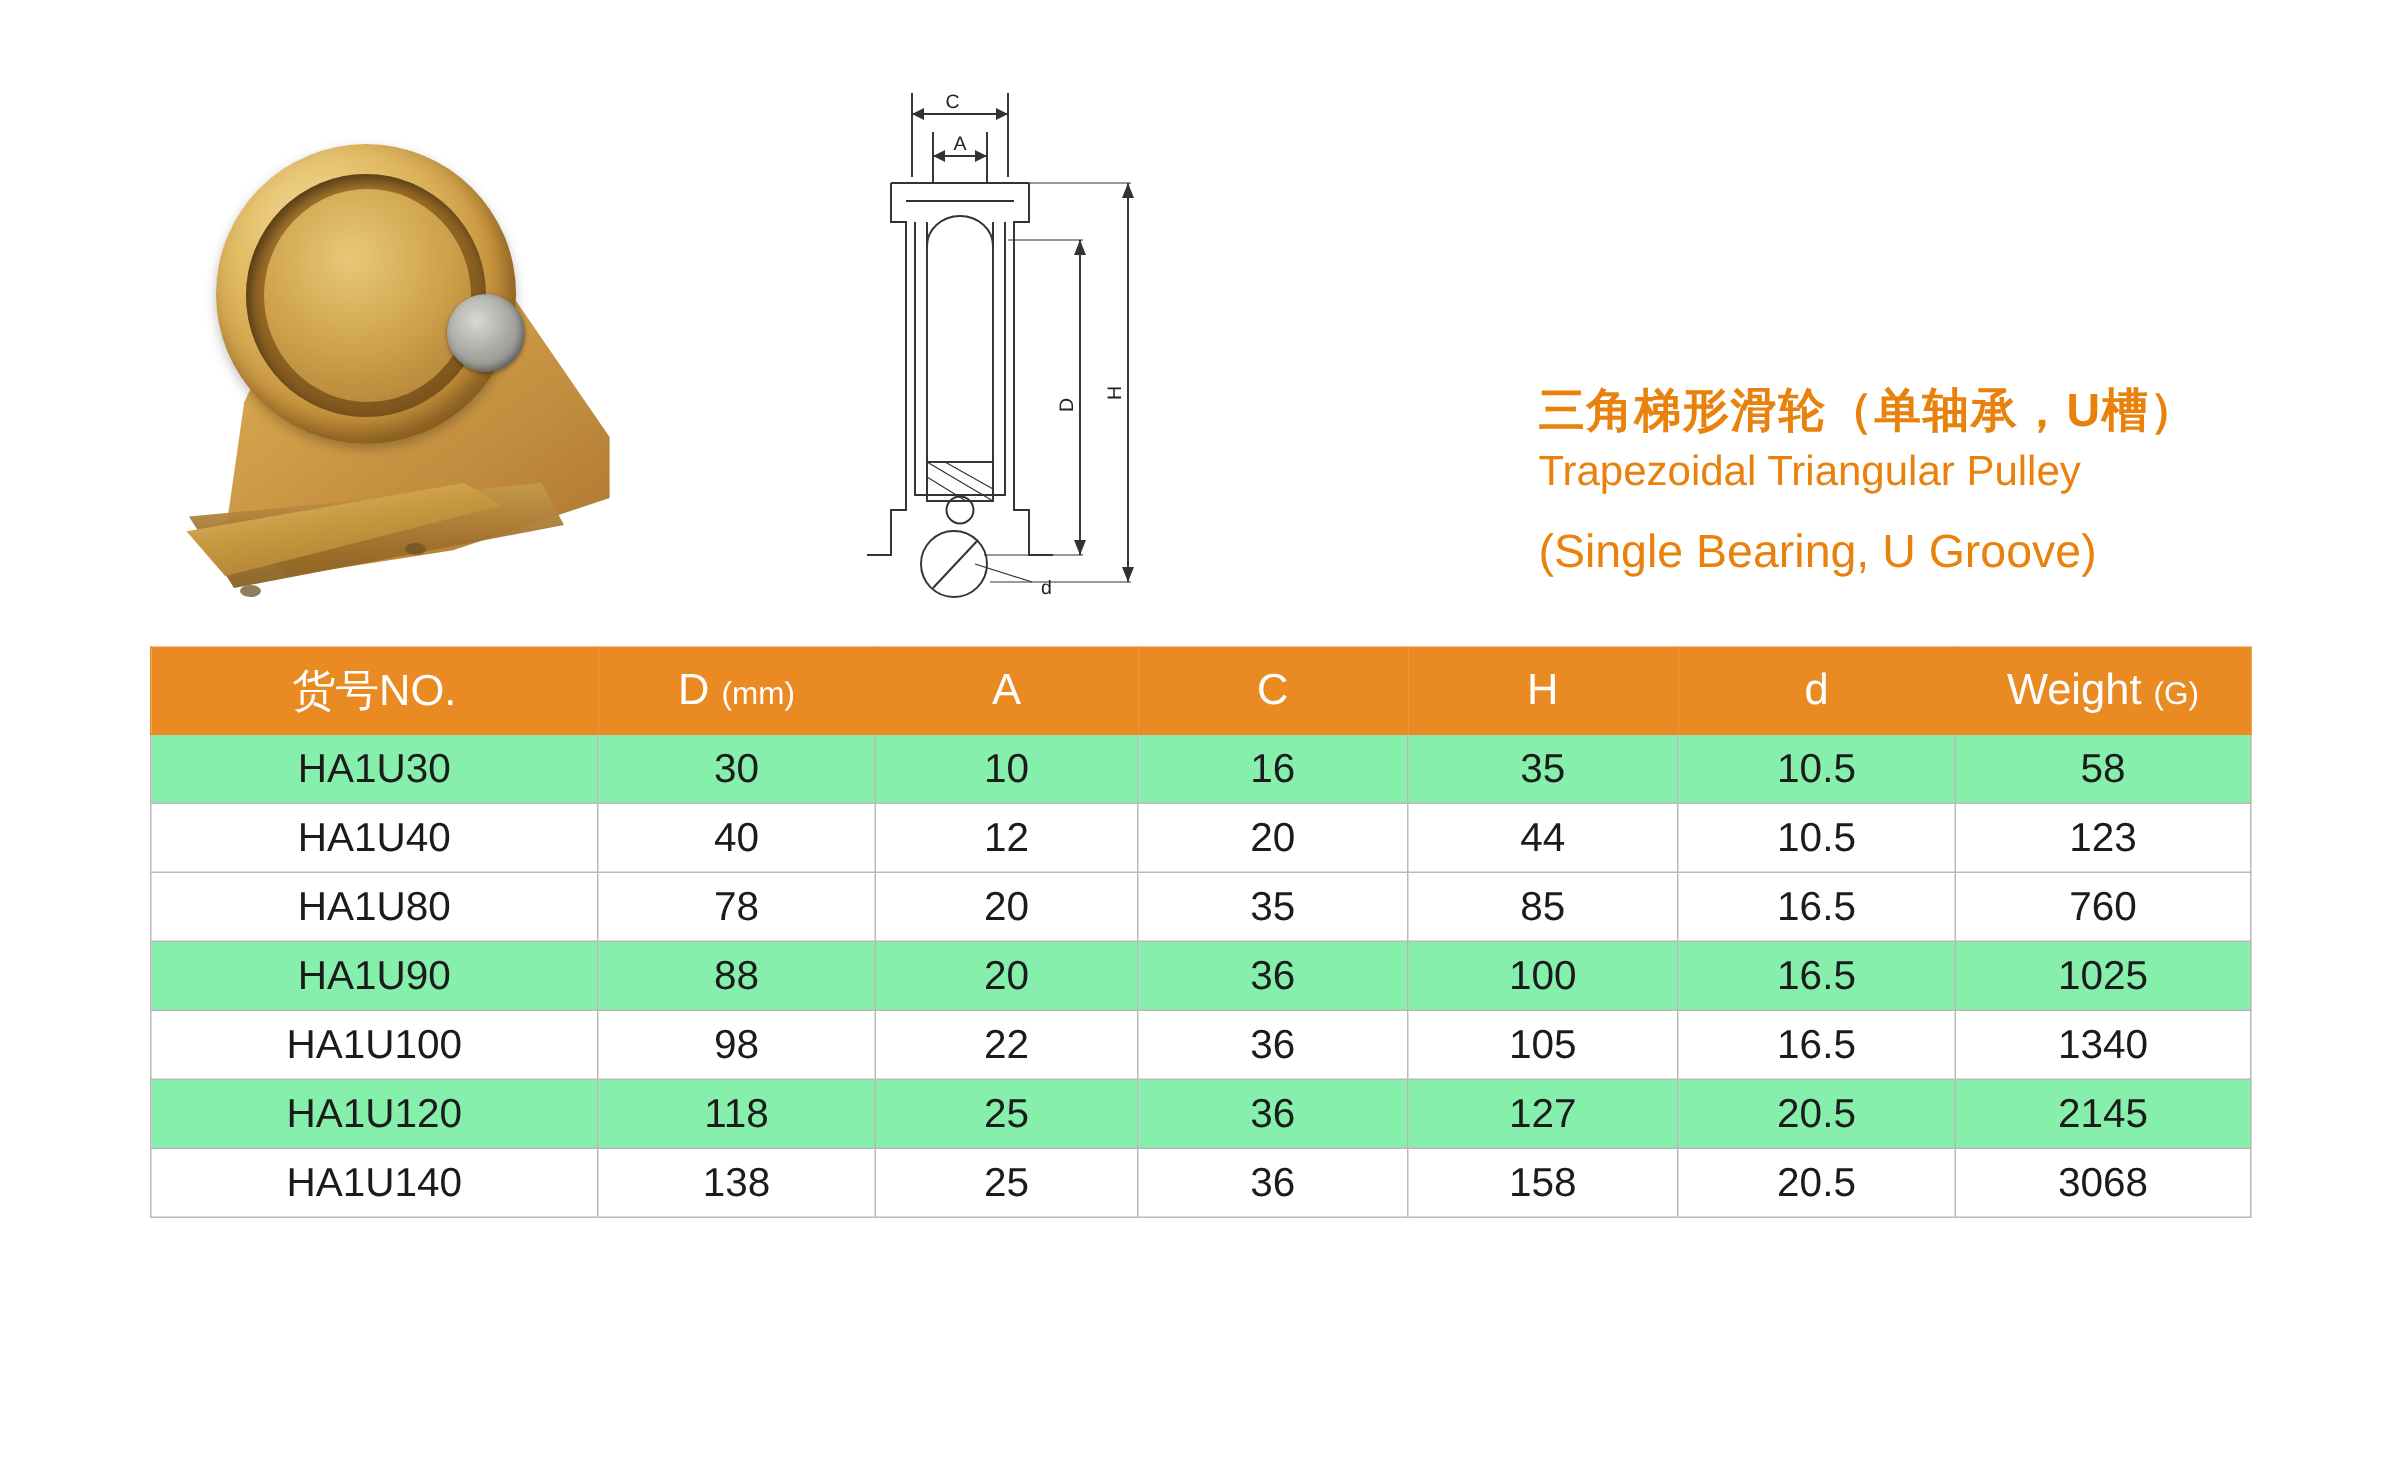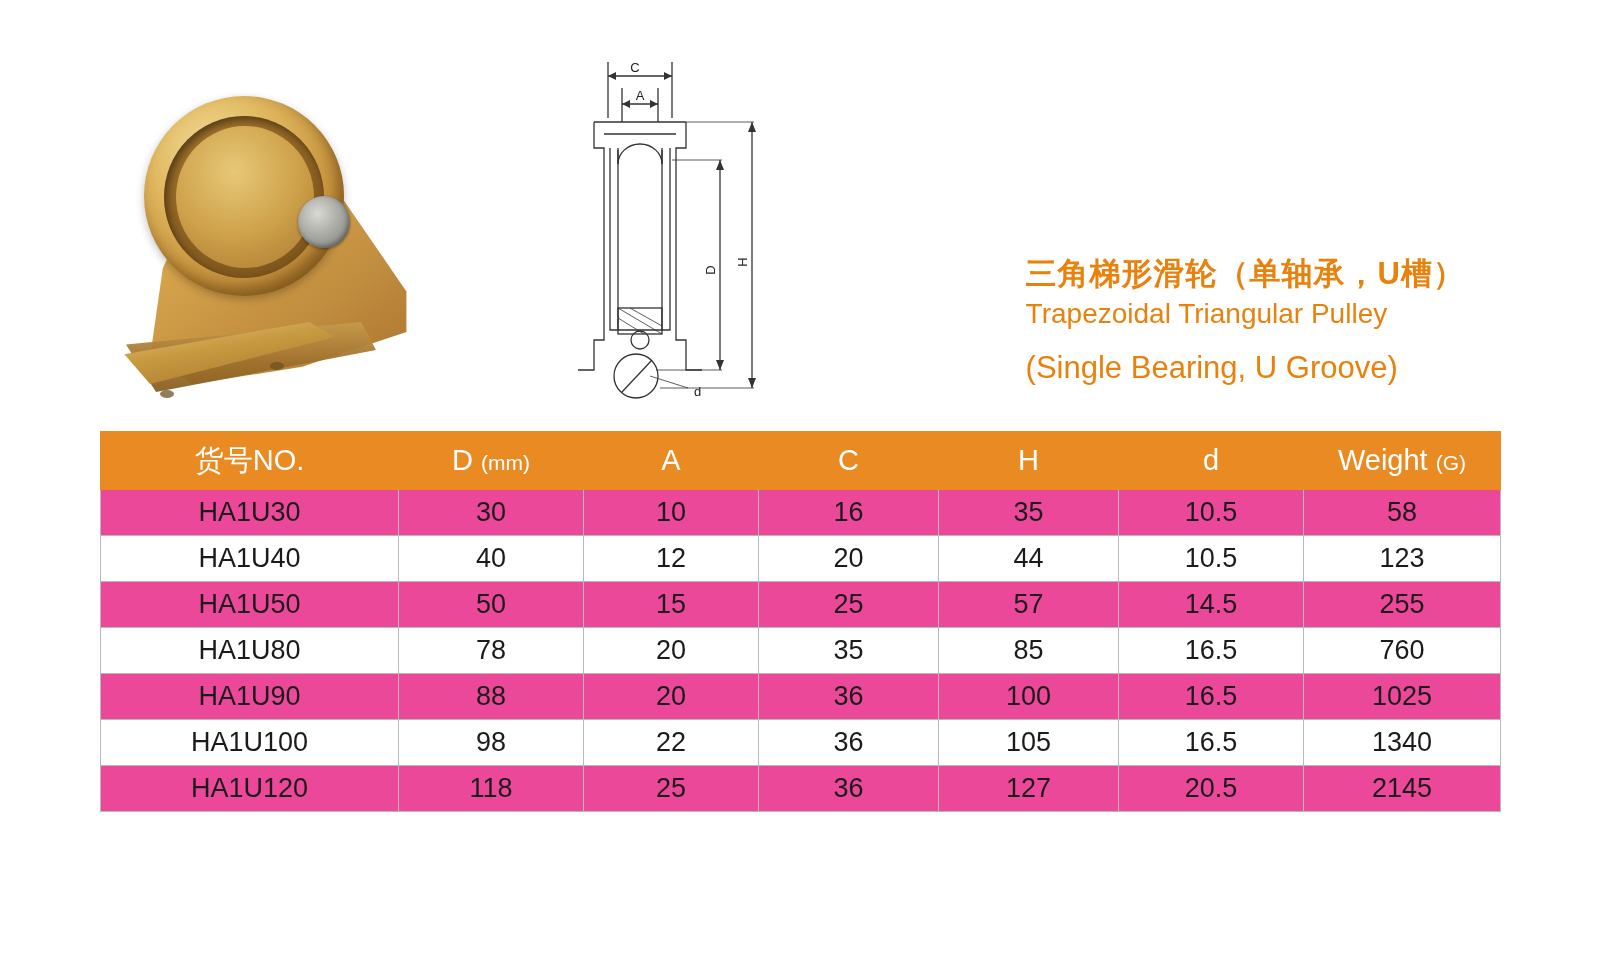--- a/index.html
+++ b/index.html
@@ -182,21 +182,21 @@
   }
   table.spec thead th .unit {
     font-size: 21px;
   }
   table.spec tbody td {
     height: 43px;
     font-size: 27px;
     background: #ffffff;
   }
   table.spec tbody tr.alt td {
-    background: #ec4899;
+    background: #86efac;
   }
   col.c0 { width: 298px; }
   col.c1 { width: 185px; }
   col.c2 { width: 175px; }
   col.c3 { width: 180px; }
   col.c4 { width: 180px; }
   col.c5 { width: 185px; }
   col.c6 { width: 197px; }
 </style>
 </head>
@@ -323,29 +323,20 @@
         </tr>
         <tr>
           <td>HA1U40</td>
           <td>40</td>
           <td>12</td>
           <td>20</td>
           <td>44</td>
           <td>10.5</td>
           <td>123</td>
         </tr>
-        <tr class="alt">
-          <td>HA1U50</td>
-          <td>50</td>
-          <td>15</td>
-          <td>25</td>
-          <td>57</td>
-          <td>14.5</td>
-          <td>255</td>
-        </tr>
         <tr>
           <td>HA1U80</td>
           <td>78</td>
           <td>20</td>
           <td>35</td>
           <td>85</td>
           <td>16.5</td>
           <td>760</td>
         </tr>
         <tr class="alt">
@@ -368,17 +359,26 @@
         </tr>
         <tr class="alt">
           <td>HA1U120</td>
           <td>118</td>
           <td>25</td>
           <td>36</td>
           <td>127</td>
           <td>20.5</td>
           <td>2145</td>
         </tr>
+        <tr>
+          <td>HA1U140</td>
+          <td>138</td>
+          <td>25</td>
+          <td>36</td>
+          <td>158</td>
+          <td>20.5</td>
+          <td>3068</td>
+        </tr>
       </tbody>
     </table>
   </div>
 
 </div>
 
 </body></html>

